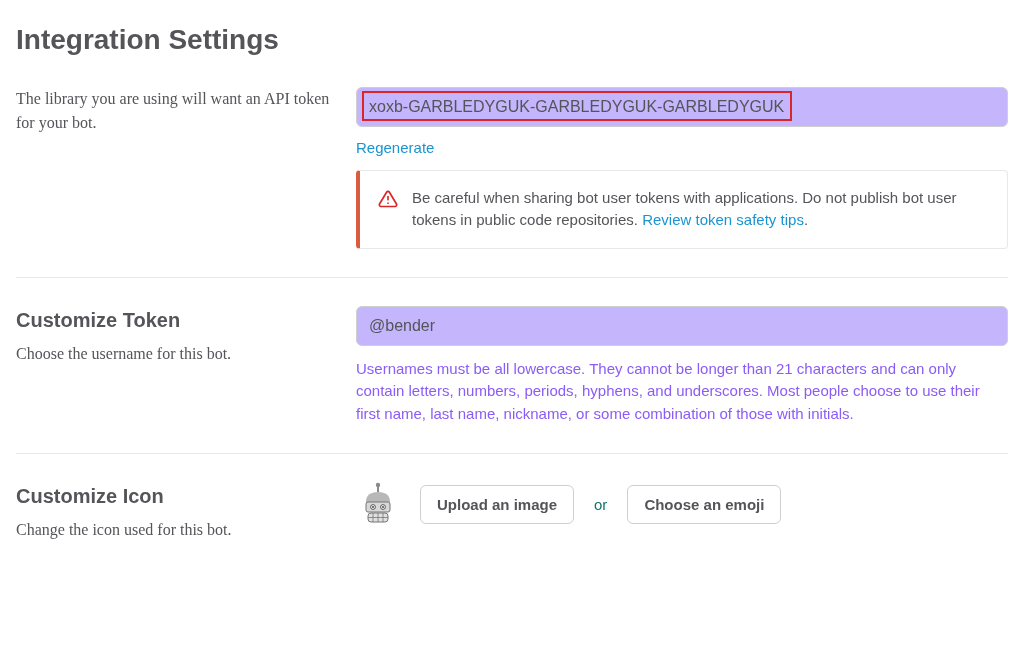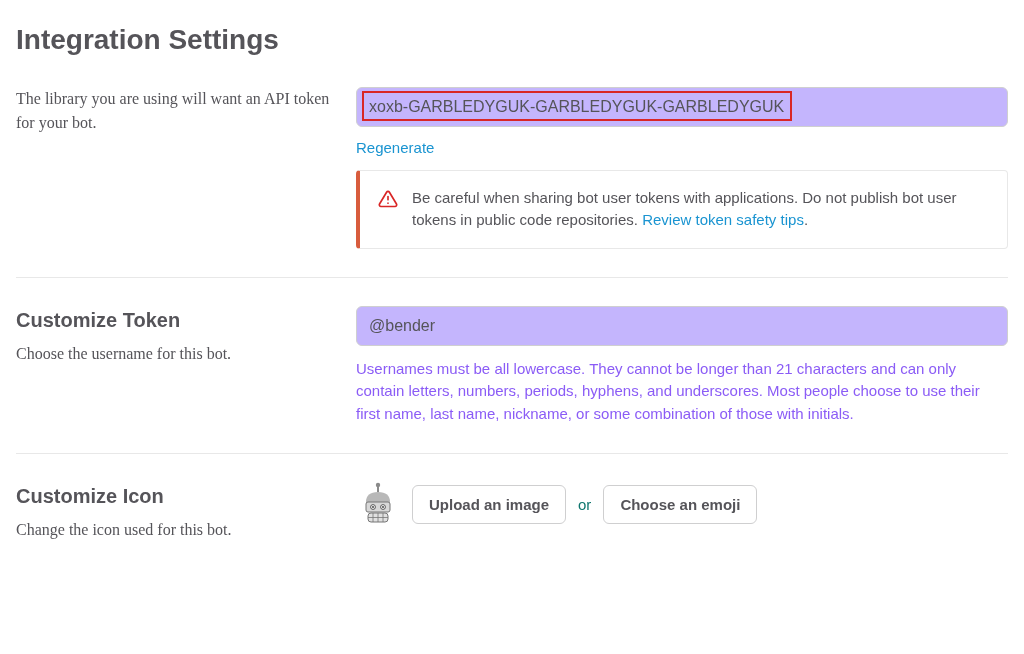--- a/index.html
+++ b/index.html
@@ -117,21 +117,21 @@
     }
     .help-text {
       font-size: 15px;
       color: #8b5cf6;
       line-height: 1.5;
       margin-top: 12px;
     }
     .icon-row {
       display: flex;
       align-items: center;
-      gap: 12px;
+      gap: 20px;
     }
     .bot-avatar {
       width: 44px;
       height: 44px;
       display: flex;
       align-items: center;
       justify-content: center;
     }
     .bot-avatar svg {
       width: 40px;

